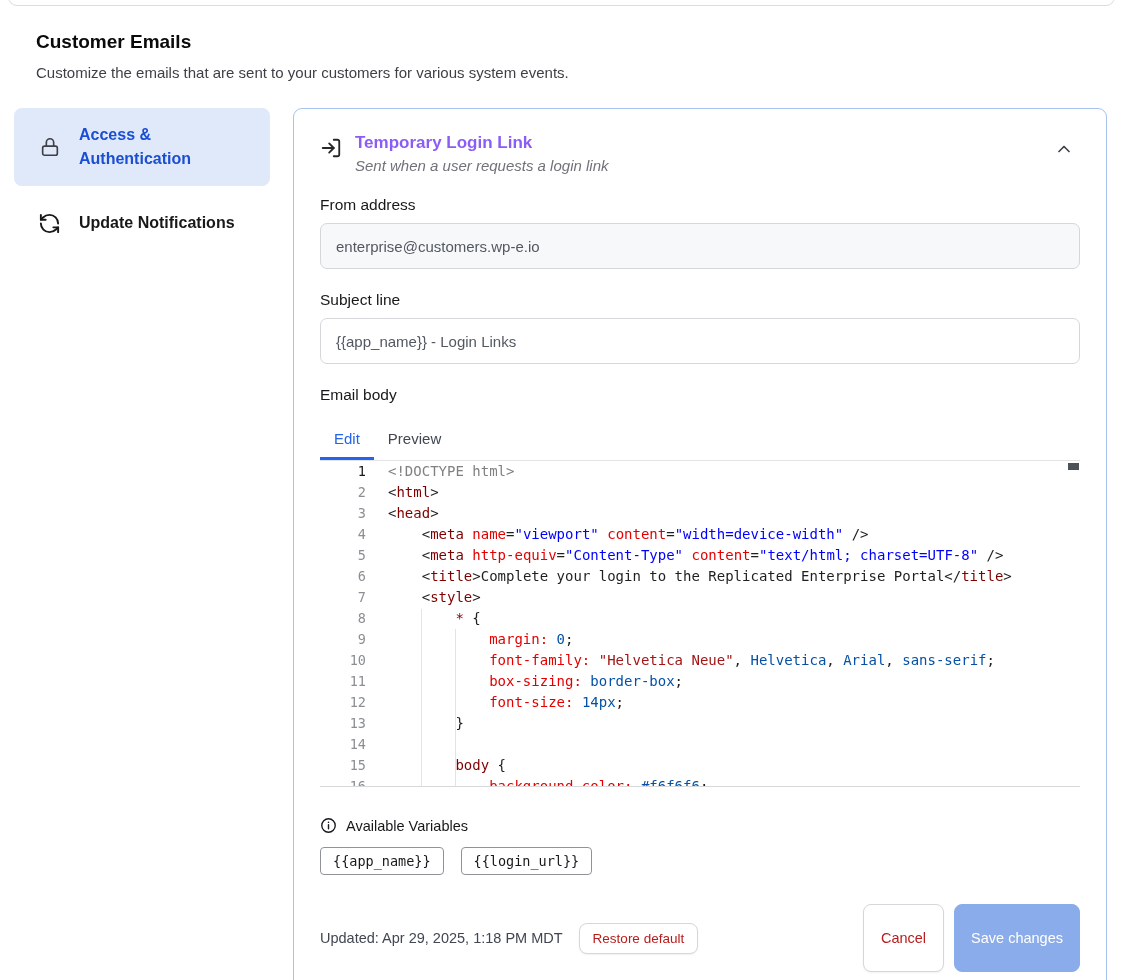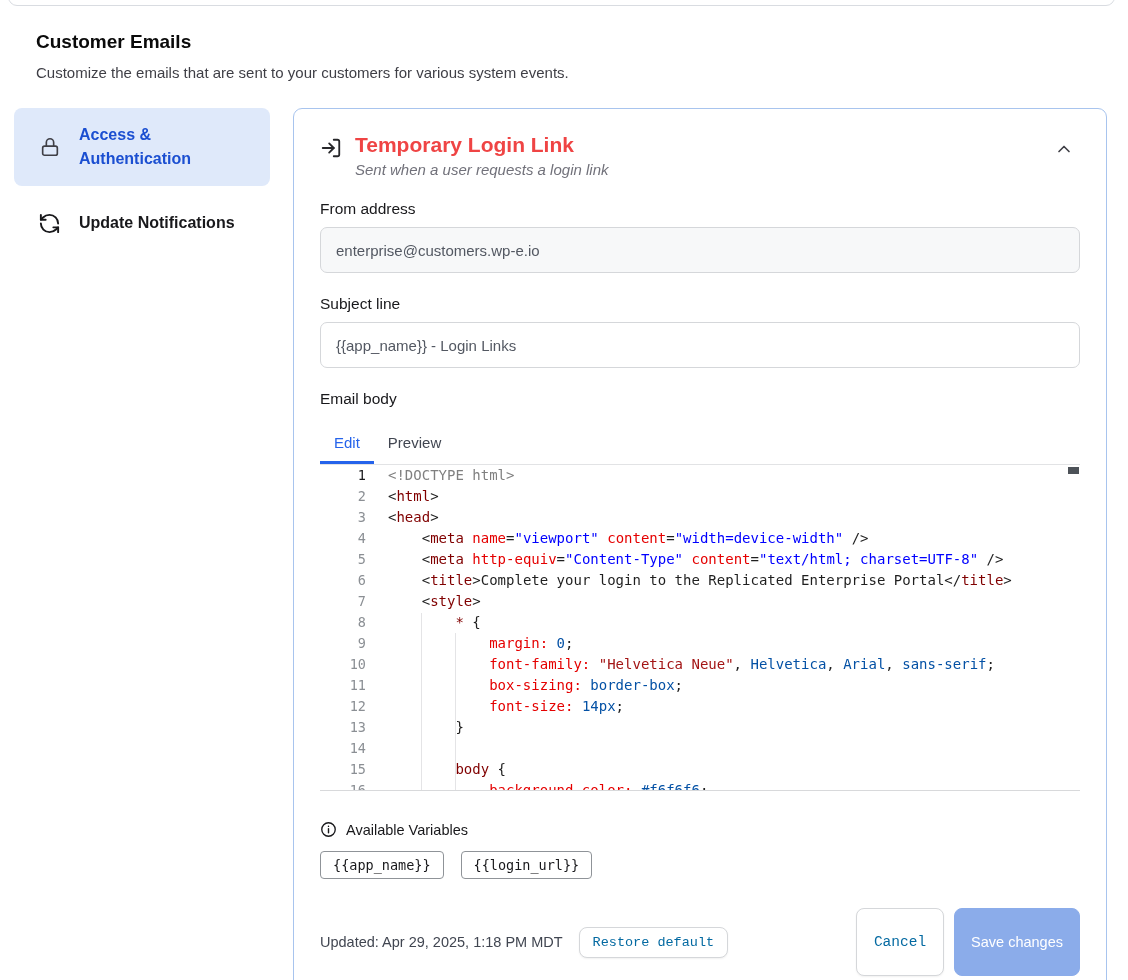--- a/index.html
+++ b/index.html
@@ -33,21 +33,21 @@
   .side-icon { width: 23px; height: 23px; flex: 0 0 23px; display: flex; align-items: center; justify-content: center; }
   .side-label { font-size: 16px; font-weight: 600; color: #18181b; line-height: 1.5; }
   .side-item.active .side-label { color: #1b4fd1; }
 
   .card {
     flex: 1; background: #fff; border: 1px solid #a8c4ee; border-radius: 9px;
     padding: 24px 26px 26px;
   }
   .card-head { display: flex; align-items: flex-start; gap: 13px; }
   .login-icon { margin-top: 4px; display: flex; }
-  .card-title { font-size: 21px; font-weight: 700; color: #ef4444; }
+  .card-title { font-size: 17px; font-weight: 700; color: #8b5cf6; }
   .card-sub { margin-top: 4px; font-size: 15px; color: #71717a; font-style: italic; }
   .collapse-btn { margin-left: auto; background: none; border: none; padding: 6px; cursor: pointer; display: flex; }
 
   .field-label { margin: 22px 0 9px; font-size: 15.5px; color: #18181b; }
   .text-input {
     width: 100%; height: 46px; border: 1px solid #d5d7da; border-radius: 7px;
     padding: 0 15px; font-size: 15px; color: #535862; background: #fff;
     font-family: "Liberation Sans", sans-serif; outline: none;
   }
   .input-muted { background: #f7f8f9; }
@@ -84,21 +84,21 @@
   .chips { display: flex; gap: 17px; margin-top: 13px; }
   .chip {
     border: 1px solid #8f9398; border-radius: 4px; padding: 5px 12px; background: #fff;
     font-family: "DejaVu Sans Mono", monospace; font-size: 13.5px; color: #18181b; cursor: pointer;
   }
 
   .card-footer { display: flex; align-items: center; margin-top: 29px; }
   .updated { font-size: 14.5px; color: #414651; }
   .btn {
     border: 1px solid #d5d7da; background: #fff; border-radius: 8px; cursor: pointer;
-    font-family: Liberation Mono, monospace; color: #0369a1;
+    font-family: Liberation Sans, sans-serif; color: #b91c1c;
     box-shadow: 0 1px 2px rgba(10,13,18,0.06);
   }
   .btn-restore { margin-left: 16px; padding: 7px 13px; font-size: 13.5px; }
   .spacer { flex: 1; }
   .footer-actions { display: flex; gap: 10px; }
   .btn-cancel { padding: 9px 17px; font-size: 14.5px; font-weight: 500; }
   .btn-save {
     padding: 25px 16px; font-size: 14.5px; font-weight: 500; border-radius: 8px;
     background: #8bacea; border: 1px solid #8bacea; color: #ffffff; cursor: default;
     font-family: "Liberation Sans", sans-serif;

